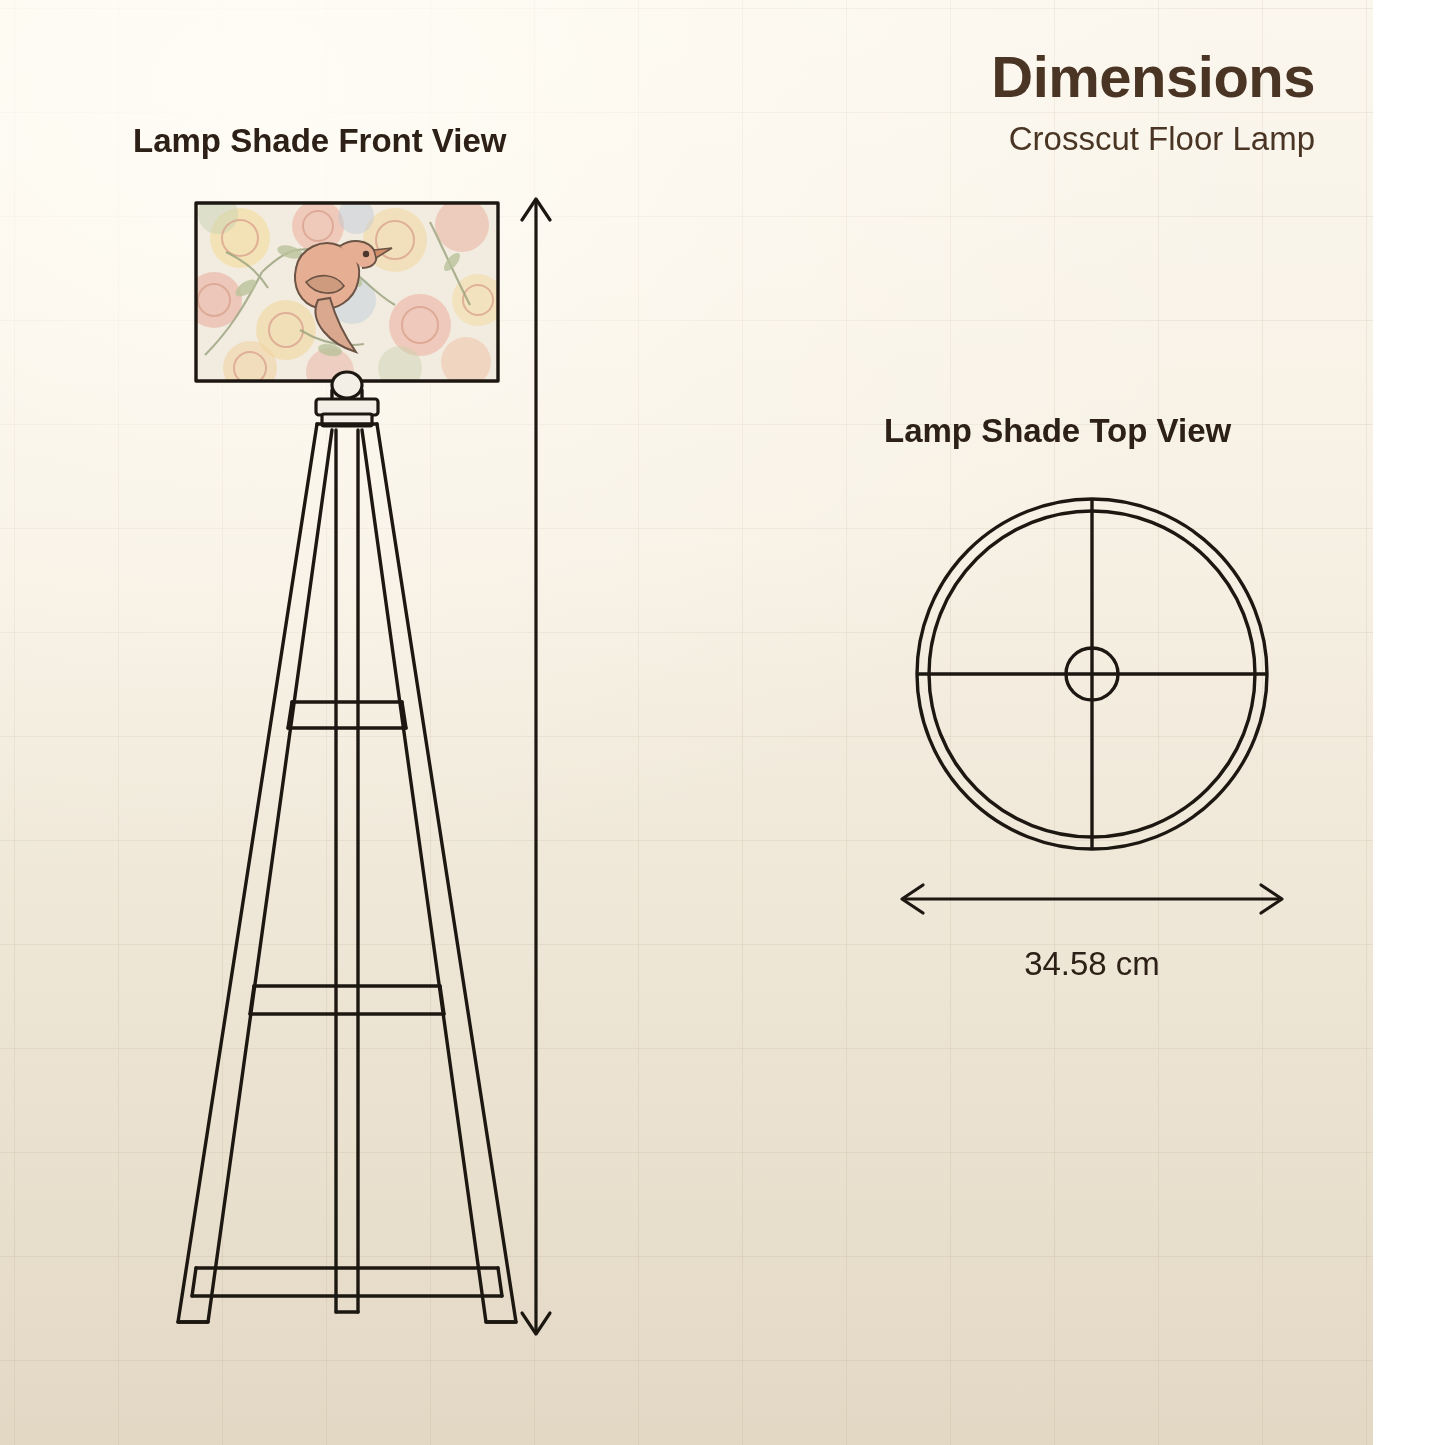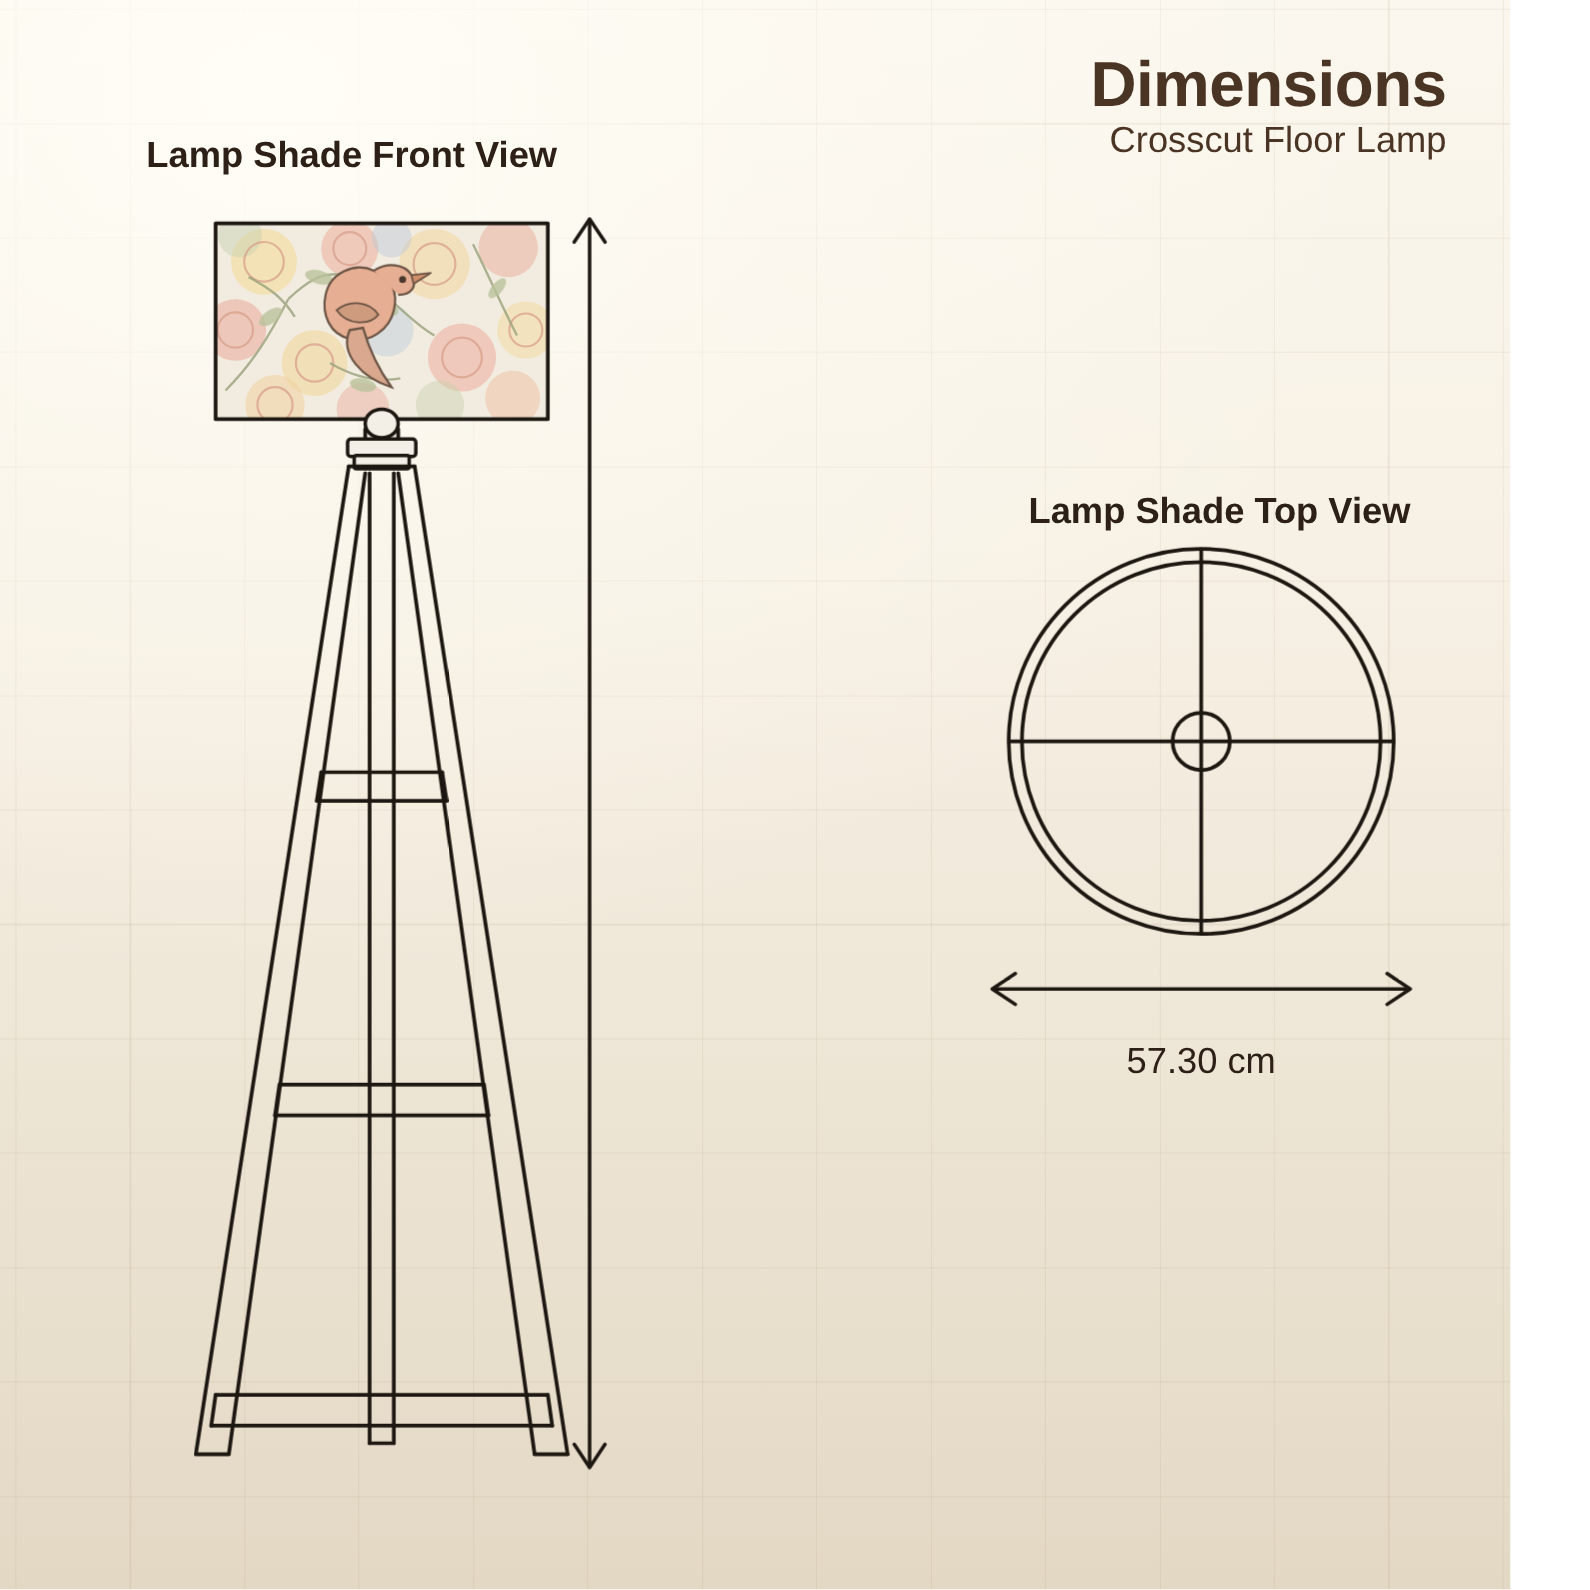--- a/index.html
+++ b/index.html
@@ -47,32 +47,33 @@
   .title-main {
     font-size: 58px;
     font-weight: bold;
     color: #4a3524;
     letter-spacing: -0.5px;
     line-height: 1.08;
   }
   .title-sub {
     font-size: 33px;
     color: #4a3524;
+    margin-top: 12px;
     line-height: 1.1;
   }
 
   .section-label {
     position: absolute;
     font-size: 33px;
     font-weight: bold;
     color: #2d2016;
     white-space: nowrap;
   }
   #label-front { left: 133px; top: 122px; }
-  #label-top   { left: 935px; top: 412px; margin-top: 33px; }
+  #label-top   { left: 884px; top: 412px; }
 
   .dim-text {
     position: absolute;
     font-size: 33px;
     color: #2d2016;
     white-space: nowrap;
     line-height: 1.42;
   }
   #dim-height { left: 570px; top: 722px; }
   #dim-width  { left: 906px; top: 941px; width: 372px; text-align: center; }
@@ -94,21 +95,21 @@
   <div class="title-block">
     <div class="title-main">Dimensions</div>
     <div class="title-sub">Crosscut Floor Lamp</div>
   </div>
 
   <div class="section-label" id="label-front">Lamp Shade Front View</div>
   <div class="section-label" id="label-top">Lamp Shade Top View</div>
 
 
   <div class="dim-text" id="dim-width">
-    <div>57.30 cm</div>
+    <div>34.58 cm</div>
   </div>
 
   <svg width="1445" height="1445" viewBox="0 0 1445 1445">
     <defs>
       <clipPath id="shadeClip">
         <rect x="196" y="203" width="302" height="178"></rect>
       </clipPath>
       <clipPath id="topShadeClip">
         <circle cx="1092" cy="674" r="175"></circle>
       </clipPath>

